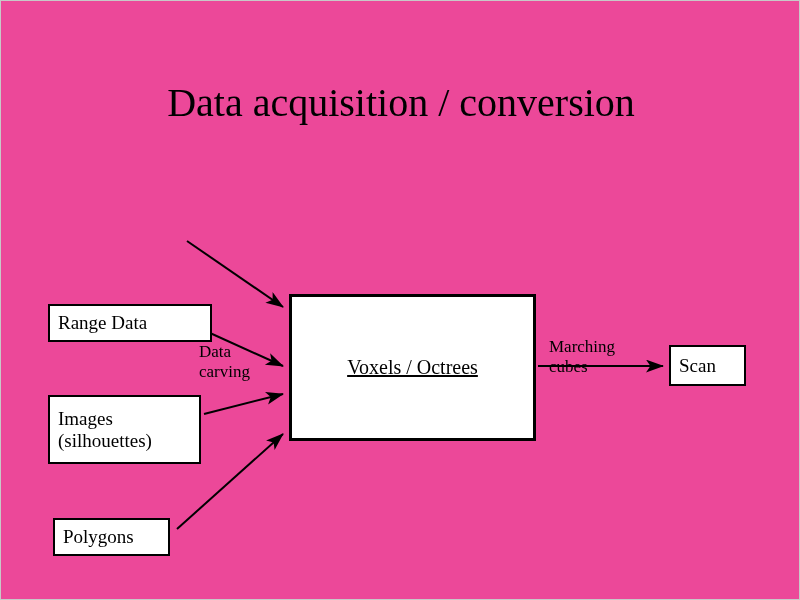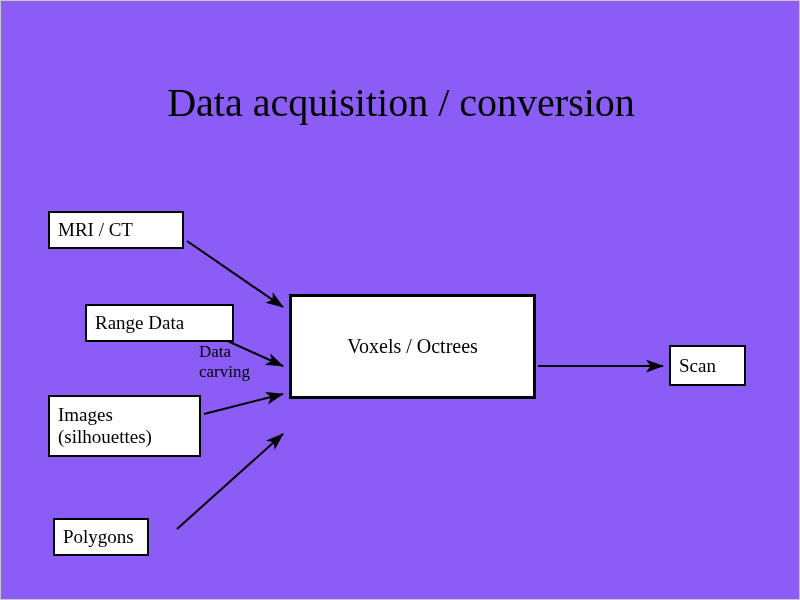--- a/index.html
+++ b/index.html
@@ -12,21 +12,21 @@
     background: #ffffff;
     font-family: "Liberation Serif", serif;
     overflow: hidden;
   }
   #slide {
     position: relative;
     width: 800px;
     height: 600px;
     border: 1px solid #c8c8c8;
     box-sizing: border-box;
-    background: #8b5cf6;
+    background: #ec4899;
   }
   #title {
     position: absolute;
     left: 0;
     top: 78px;
     width: 800px;
     text-align: center;
     font-size: 40px;
     color: #000000;
     font-family: "Liberation Serif", serif;
@@ -87,43 +87,42 @@
         <path d="M0,0 L9,3.2 L0,6.4 L2.2,3.2 z" fill="#000000"></path>
       </marker>
     </defs>
     <line x1="186" y1="240" x2="282" y2="306" stroke="#000000" stroke-width="2" marker-end="url(#ah)"></line>
     <line x1="198" y1="327" x2="282" y2="365" stroke="#000000" stroke-width="2" marker-end="url(#ah)"></line>
     <line x1="203" y1="413" x2="282" y2="393" stroke="#000000" stroke-width="2" marker-end="url(#ah)"></line>
     <line x1="176" y1="528" x2="282" y2="433" stroke="#000000" stroke-width="2" marker-end="url(#ah)"></line>
     <line x1="537" y1="365" x2="662" y2="365" stroke="#000000" stroke-width="2" marker-end="url(#ah)"></line>
   </svg>
 
-  <div class="node" style="left:47px; top:210px; width:136px; height:38px;">
-    <span class="node-text">MRI / CT</span>
-  </div>
 
-  <div class="node" style="left:47px; top:303px; width:149px; height:38px;margin-left:37px;">
+  <div class="node" style="left:47px; top:303px; width:164px; height:38px;">
     <span class="node-text">Range Data</span>
   </div>
 
-  <div class="node" style="left:47px; top:394px; width:153px; height:62px;">
+  <div class="node" style="left:47px; top:394px; width:153px; height:69px;">
     <span class="node-text">Images
 (silhouettes)</span>
   </div>
 
-  <div class="node" style="left:52px; top:517px; width:96px; height:38px;">
+  <div class="node" style="left:52px; top:517px; width:117px; height:38px;">
     <span class="node-text">Polygons</span>
   </div>
 
-  <div class="node center-node" style="left:288px; top:293px; width:247px; height:105px;">
+  <div class="node center-node" style="left:288px; top:293px; width:247px; height:147px;text-decoration:underline;">
     <span class="node-text">Voxels / Octrees</span>
   </div>
 
   <div class="node" style="left:668px; top:344px; width:77px; height:41px;">
     <span class="node-text">Scan</span>
   </div>
 
   <div class="edge-label" style="left:198px; top:341px;">Data
 carving</div>
 
 
+  <div class="edge-label" style="left:548px; top:336px;">Marching
+cubes</div>
 
 </div>
 
 </body></html>

